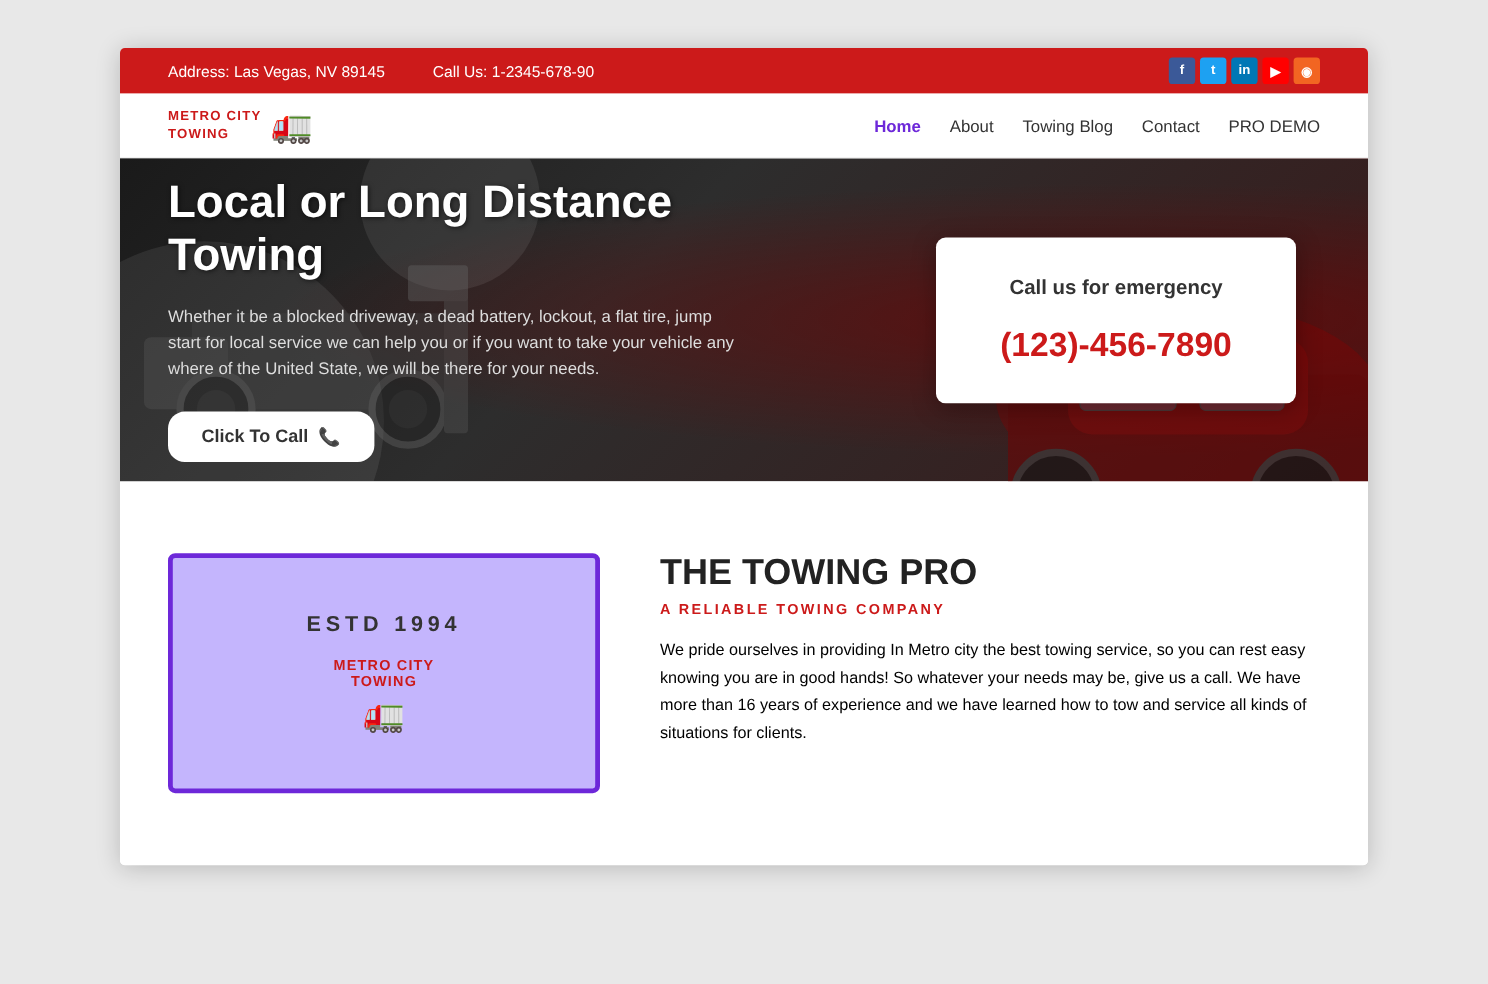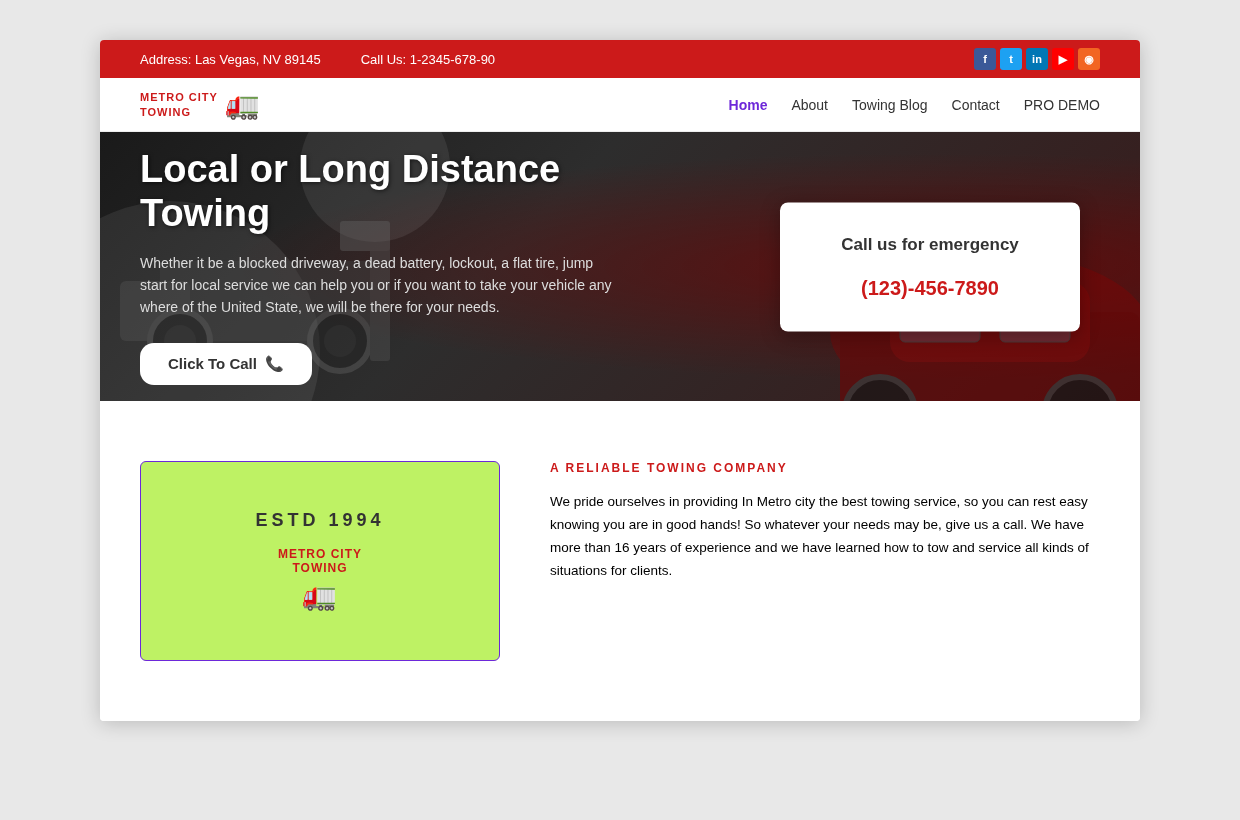--- a/index.html
+++ b/index.html
@@ -142,44 +142,44 @@
       min-width: 300px;
       box-shadow: 0 4px 20px rgba(0,0,0,0.3);
     }
     .emergency-label {
       font-size: 17px;
       color: #333;
       font-weight: 600;
       margin-bottom: 22px;
     }
     .emergency-phone {
-      font-size: 20px;
+      font-size: 28px;
       color: #cc1a1a;
       font-weight: bold;
     }
 
     
     .about-section {
       background: #fff;
       padding: 60px 40px;
       display: flex;
       gap: 50px;
       align-items: flex-start;
     }
     .about-image-box {
       width: 360px;
       min-width: 360px;
       height: 200px;
-      background: #bef264;
+      background: #c4b5fd;
       border-radius: 6px;
       display: flex;
       flex-direction: column;
       align-items: center;
       justify-content: center;
-      border: 1px solid #6d28d9;
+      border: 4px solid #6d28d9;
     }
     .about-estd {
       font-size: 18px;
       font-weight: bold;
       letter-spacing: 4px;
       color: #333;
       margin-bottom: 16px;
     }
     .about-logo-mini {
       display: flex; flex-direction: column; align-items: center;
@@ -297,18 +297,19 @@
   <div class="about-section">
     <div class="about-image-box">
       <div class="about-estd">ESTD  1994</div>
       <div class="about-logo-mini">
         <div class="about-logo-mini-text">METRO CITY</div>
         <div class="about-logo-mini-text">TOWING</div>
         <div class="about-logo-mini-icon">🚛</div>
       </div>
     </div>
     <div class="about-text">
+      <h2 class="about-title">THE TOWING PRO</h2>
       <p class="about-subtitle">A RELIABLE TOWING COMPANY</p>
       <p class="about-desc">We pride ourselves in providing In Metro city the best towing service, so you can rest easy knowing you are in good hands! So whatever your needs may be, give us a call. We have more than 16 years of experience and we have learned how to tow and service all kinds of situations for clients.</p>
     </div>
   </div>
 
 </div>
 
 </body></html>

